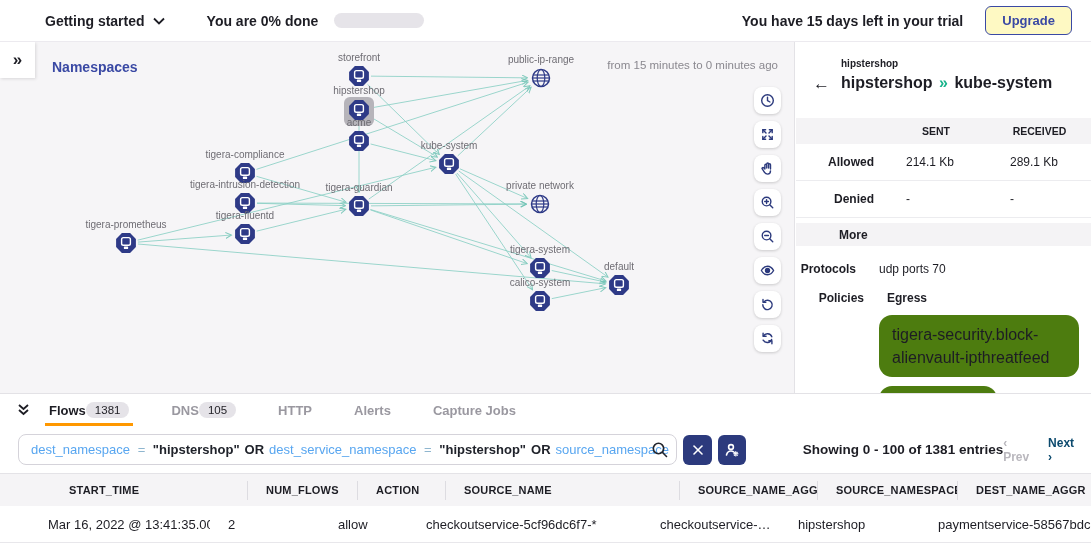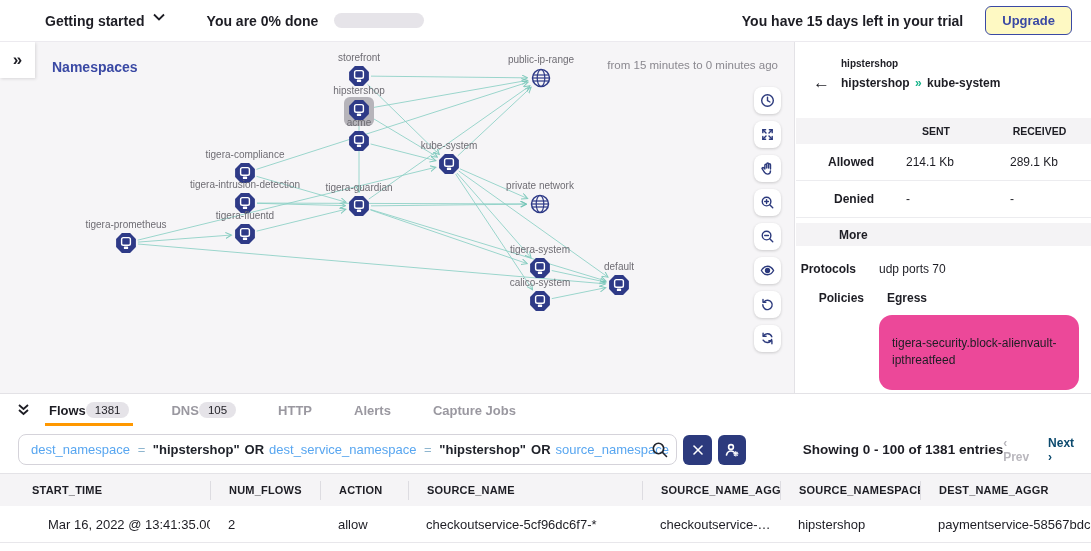--- a/index.html
+++ b/index.html
@@ -2,21 +2,21 @@
 <html><head>
 <meta charset="utf-8">
 <style>
   * { margin:0; padding:0; box-sizing:border-box; }
   html,body { width:1091px; height:551px; }
   body { font-family:"Liberation Sans", sans-serif; background:#fff; color:#1d1d24; position:relative; overflow:hidden; }
 
   
   .topbar { position:absolute; left:0; top:0; width:1091px; height:42px; background:#fff;
             border-bottom:1px solid #eceaef; display:flex; align-items:center; padding:0 14px 0 45px; }
-  .gs-label { font-weight:bold; font-size:14px; display:flex; align-items:flex-start; gap:8px; cursor:pointer; }
+  .gs-label { font-weight:bold; font-size:14px; display:flex; align-items:center; gap:8px; cursor:pointer; }
   .progress-label { font-weight:bold; font-size:14px; margin-left:42px; }
   .progress-pill { width:90px; height:15px; border-radius:8px; background:#e6e4e9; margin-left:16px; }
   .trial-text { margin-left:auto; font-weight:bold; font-size:14px; }
   .upgrade-btn { margin-left:22px; margin-right:5px; border:1.5px solid #3a49a4; color:#3a49a4; background:#fef9c3;
                  font-weight:bold; font-size:13px; padding:6px 16px; border-radius:6px; cursor:pointer;
                  font-family:"Liberation Sans",sans-serif; }
 
   
   .graph-panel { position:absolute; left:0; top:42px; width:795px; height:351px; background:#f6f5f7;
                  border-right:1px solid #e3e2e6; overflow:hidden; }
@@ -29,38 +29,38 @@
   .graph-toolbar { position:absolute; right:13px; top:45px; display:flex; flex-direction:column; gap:7px; z-index:6; }
   .tool-btn { width:27px; height:27px; background:#fff; border:none; border-radius:8px;
               box-shadow:0 1px 3px rgba(0,0,0,.18); display:flex; align-items:center; justify-content:center; cursor:pointer; }
   .tool-btn svg { stroke:#2c3a7d; fill:none; stroke-width:1.5; stroke-linecap:round; stroke-linejoin:round; }
 
   
   .detail-panel { position:absolute; left:796px; top:42px; width:295px; height:351px; background:#fff; overflow:hidden; }
   .dp-eyebrow { position:absolute; left:45px; top:16px; font-size:10px; font-weight:bold; }
   .dp-header { position:absolute; left:17px; top:32px; display:flex; align-items:center; gap:11px; }
   .dp-back { font-size:17px; cursor:pointer; line-height:1; }
-  .dp-title { font-size:12px; font-weight:bold; }
+  .dp-title { font-size:16px; font-weight:bold; }
   .dp-sep { color:#17b38a; font-weight:bold; padding:0 2px; }
   .dp-stats { position:absolute; left:0; top:76px; width:336px; }
   .dp-srow { display:grid; grid-template-columns:88px 104px 103px; align-items:center; }
   .dp-shead { background:#f4f3f5; height:26px; font-size:10.5px; font-weight:bold; }
   .dp-shead div { text-align:center; }
   .dp-sdata { height:37px; border-bottom:1px solid #ececef; font-size:12px; }
   .dp-sdata .lbl { font-weight:bold; text-align:right; padding-right:10px; font-size:12px; }
   .dp-sdata .val { padding-left:22px; }
   .dp-more { position:absolute; left:0; top:181px; width:295px; height:23px; background:#f4f3f5;
              font-size:12px; font-weight:bold; display:flex; align-items:center; padding-left:43px; }
   .dp-kv { position:absolute; left:0; display:grid; grid-template-columns:60px 1fr; column-gap:23px; width:332px; }
   .dp-kv .k { font-weight:bold; font-size:12px; text-align:right; }
   .dp-kv .v { font-size:12px; }
   .dp-protocols { top:220px; }
   .dp-policies { top:249px;margin-left:8px; }
   .dp-pills { position:absolute; left:83px; top:273px; display:flex; flex-direction:column; gap:9px; width:200px; }
-  .policy-pill { background:#ec4899; border-radius:13px; padding:20px 13px; font-size:12px; line-height:1.45;
+  .policy-pill { background:#4d7c0f; border-radius:13px; padding:8px 13px; font-size:16px; line-height:1.45;
                  width:fit-content; max-width:200px; word-break:break-word; }
 
   
   .bottom { position:absolute; left:0; top:393px; width:1091px; height:158px; background:#fff; border-top:1px solid #e3e2e6; }
   .tabbar { height:32px; display:flex; align-items:center; padding-left:16px; }
   .tabs-collapse { width:26px; display:flex; align-items:center; cursor:pointer; }
   .tab { display:flex; align-items:center; gap:0; height:32px; padding:0 4px; margin-right:34px;
          font-size:13px; font-weight:bold; color:#9a98a0; cursor:pointer; position:relative; }
   .tab.active { color:#1d1d24; }
   .tab.active::after { content:""; position:absolute; left:0; right:0; bottom:0; height:3px; background:#ff9800; }
@@ -78,21 +78,21 @@
   .sq-btn { width:30px; height:30px; background:#2c3a7d; border:none; border-radius:6px; margin-left:6px;
             display:flex; align-items:center; justify-content:center; cursor:pointer; color:#fff; }
   .sq-btn svg { stroke:#fff; fill:none; stroke-width:1.6; stroke-linecap:round; }
   .showing { margin-left:57px; font-weight:bold; font-size:13.5px; white-space:nowrap; }
   .pager { margin-left:auto; display:flex; gap:14px; font-size:12px; font-weight:bold; }
   .pager .prev { color:#b9b7bd; cursor:default; }
   .pager .next { color:#0c4a6e; cursor:pointer; }
 
   .ftable { width:1091px; }
   .frow { display:grid; grid-template-columns:210px 110px 88px 234px 138px 140px 171px; align-items:center; }
-  .fhead { background:#f5f4f6; height:33px; border-top:1px solid #e4e3e7; font-size:11px; font-weight:bold; letter-spacing:.2px; }
+  .fhead { background:#f5f4f6; height:33px; border-top:1px solid #e4e3e7; font-size:11px; font-weight:bold; letter-spacing:.2px;padding-left:37px; }
   .fhead .cell { padding-left:18px; height:19px; display:flex; align-items:center; border-left:1px solid #dddce1; overflow:hidden; white-space:nowrap; }
   .fhead .cell:first-child { padding-left:32px; border-left:none; }
   .fbody { height:37px; font-size:13px; border-bottom:1px solid #e8e7eb; background:#fff; }
   .fbody .cell { padding-left:18px; overflow:hidden; white-space:nowrap; }
   .fbody .cell:first-child { padding-left:35px; display:flex; align-items:center; gap:13px; }
 </style>
 </head>
 <body>
 
 <div class="topbar">

